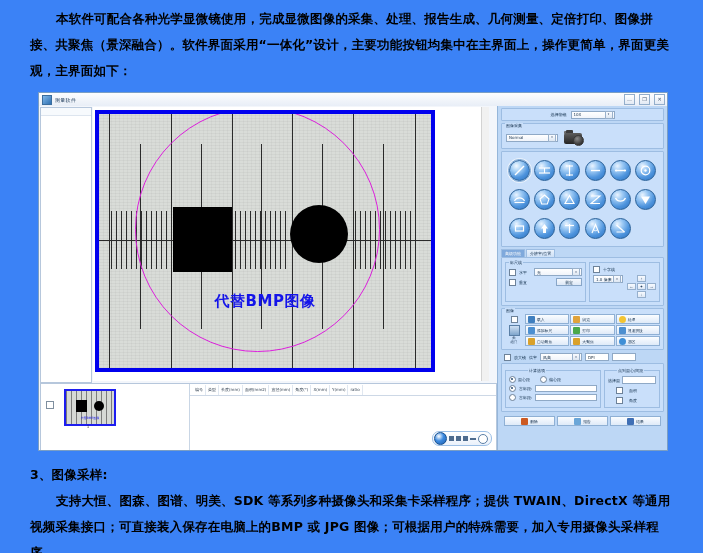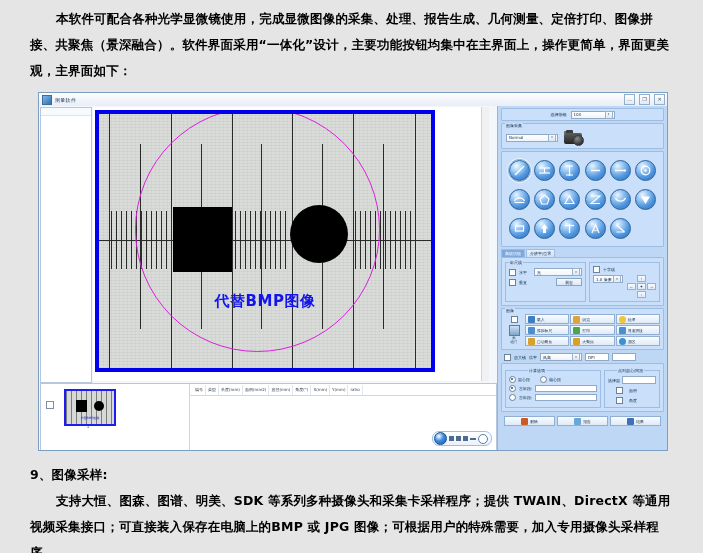--- a/index.html
+++ b/index.html
@@ -5,21 +5,21 @@
   html, body {
     margin: 0; padding: 0;
     width: 703px; height: 553px;
     background: #ffffff;
     font-family: "Liberation Serif", serif;
     overflow: hidden;
   }
   #page {
     position: relative;
     width: 703px; height: 553px;
-    background: #e5e5e5;
+    background: #3b82f6;
   }
 
   
   .doc-para {
     position: absolute;
     font-family: "DejaVu Sans", sans-serif;
     font-weight: bold;
     font-size: 12.5px;
     line-height: 26px;
     color: #000;
@@ -710,16 +710,16 @@
           <div class="act-btn">
             <span class="op-ico" style="background:#3f6fb5"></span>
             <span class="op-txt">结果</span>
           </div>
         </div>
 
       </div>
     </div>
   </div>
 
-  <div class="doc-para" id="sec-title">9、图像采样:</div>
+  <div class="doc-para" id="sec-title">3、图像采样:</div>
   <div class="doc-para" id="para-body">支持大恒、图森、图谱、明美、SDK 等系列多种摄像头和采集卡采样程序；提供 TWAIN、DirectX 等通用视频采集接口；可直接装入保存在电脑上的BMP 或 JPG 图像；可根据用户的特殊需要，加入专用摄像头采样程序。</div>
 
 </div>
 
 </body></html>

